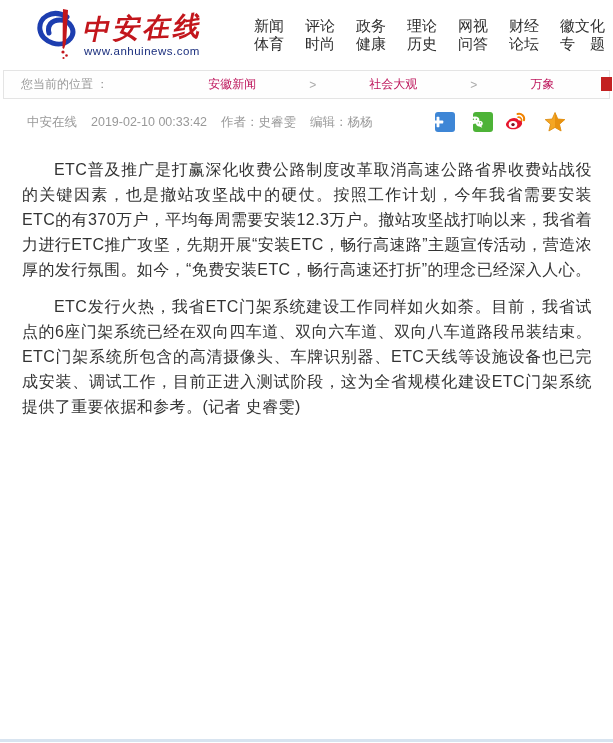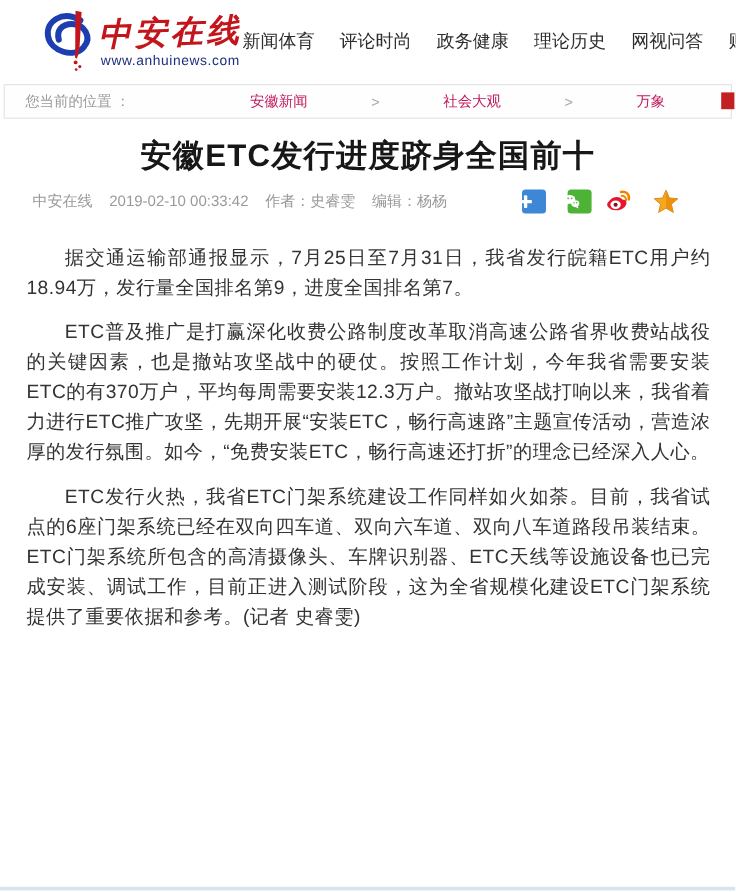--- a/index.html
+++ b/index.html
@@ -12,21 +12,21 @@
   .logo{display:flex;align-items:center;text-decoration:none;cursor:pointer;}
   .logo-swirl{width:44px;height:54px;margin-right:4px;}
   .logo-textcol{display:flex;flex-direction:column;align-items:center;}
   .logo-name{
     font-family:"DejaVu Serif",serif;font-style:italic;font-weight:bold;
     font-size:27px;color:#c3161c;letter-spacing:3px;line-height:30px;
     transform:rotate(-2deg);white-space:nowrap;
   }
   .logo-url{font-size:11.5px;font-weight:normal;color:#1b2f7e;letter-spacing:.5px;margin-top:2px;}
   .nav{display:flex;gap:21px;margin-left:auto;padding-right:8px;}
-  .nav-col{display:flex;align-items:center;}
+  .nav-col{display:flex;flex-direction:column;align-items:center;}
   .nav-link{font-size:15px;line-height:18px;color:#2e2e2e;text-decoration:none;cursor:pointer;white-space:nowrap;}
   
   .crumb-bar{
     margin:0 3px;height:29px;border:1px solid #e4e4e4;background:#fefefe;
     display:flex;align-items:center;padding-left:17px;box-sizing:border-box;
     font-size:12px;color:#999;position:relative;gap:47px;
   }
   .crumb-link{color:#be185d;text-decoration:none;cursor:pointer;}
   .crumb-sep{margin:0 6px;color:#aaa;}
   .corner-flag{position:absolute;right:-3px;top:6px;width:11px;height:14px;background:#c32121;}
@@ -107,21 +107,20 @@
     <span>您当前的位置 ：</span>
     <span style="width:6px"></span>
     <a class="crumb-link">安徽新闻</a>
     <span class="crumb-sep">&gt;</span>
     <a class="crumb-link">社会大观</a>
     <span class="crumb-sep">&gt;</span>
     <a class="crumb-link">万象</a>
     <span class="corner-flag"></span>
   </div>
 
-  <h1 class="article-title">安徽ETC发行进度跻身全国前十</h1>
 
   <div class="meta">
     <span class="src">中安在线</span>
     <span>2019-02-10 00:33:42</span>
     <span>作者：史睿雯</span>
     <span>编辑：杨杨</span>
 
     <span class="share">
       <span class="share-btn btn-plus">
         <span>
@@ -161,19 +160,18 @@
           <svg width="22" height="22" viewBox="0 0 22 22">
             <path d="M11 1.5 L13.8 8 L20.8 8.6 L15.5 13.2 L17.1 20 L11 16.4 L4.9 20 L6.5 13.2 L1.2 8.6 L8.2 8 Z" fill="#f5a623" stroke="#d8890f" stroke-width="0.8"></path>
             <path d="M11 1.5 L13.8 8 L20.8 8.6 L15.5 13.2 L17.1 20 L11 16.4 Z" fill="#e89210"></path>
           </svg>
         </span>
       </span>
     </span>
   </div>
 
   <div class="article-body">
-    <p>据交通运输部通报显示，7月25日至7月31日，我省发行皖籍ETC用户约18.94万，发行量全国排名第9，进度全国排名第7。</p>
     <p>ETC普及推广是打赢深化收费公路制度改革取消高速公路省界收费站战役的关键因素，也是撤站攻坚战中的硬仗。按照工作计划，今年我省需要安装ETC的有370万户，平均每周需要安装12.3万户。撤站攻坚战打响以来，我省着力进行ETC推广攻坚，先期开展“安装ETC，畅行高速路”主题宣传活动，营造浓厚的发行氛围。如今，“免费安装ETC，畅行高速还打折”的理念已经深入人心。</p>
     <p>ETC发行火热，我省ETC门架系统建设工作同样如火如荼。目前，我省试点的6座门架系统已经在双向四车道、双向六车道、双向八车道路段吊装结束。ETC门架系统所包含的高清摄像头、车牌识别器、ETC天线等设施设备也已完成安装、调试工作，目前正进入测试阶段，这为全省规模化建设ETC门架系统提供了重要依据和参考。(记者 史睿雯)</p>
   </div>
 
   <div class="bottom-band"></div>
 </div>
 
 </body></html>

